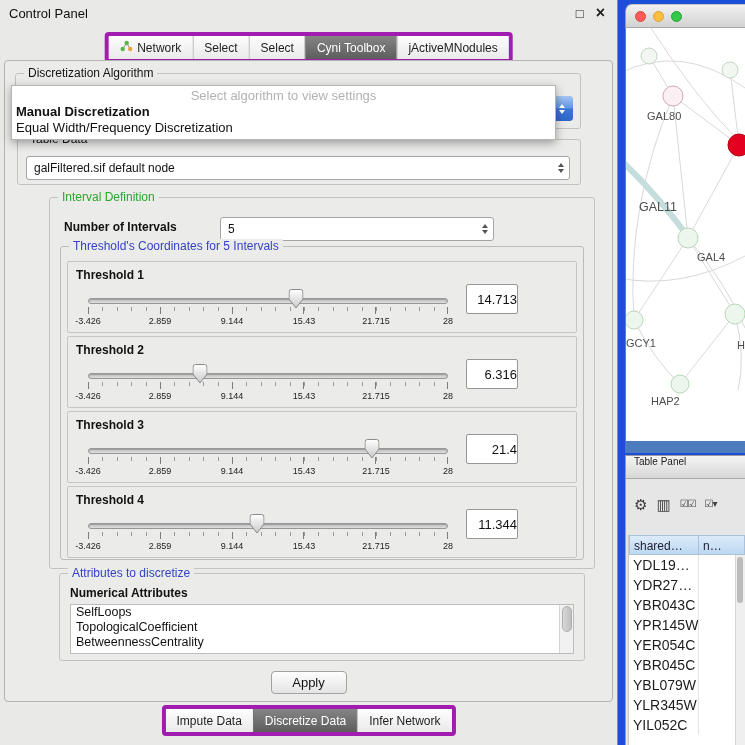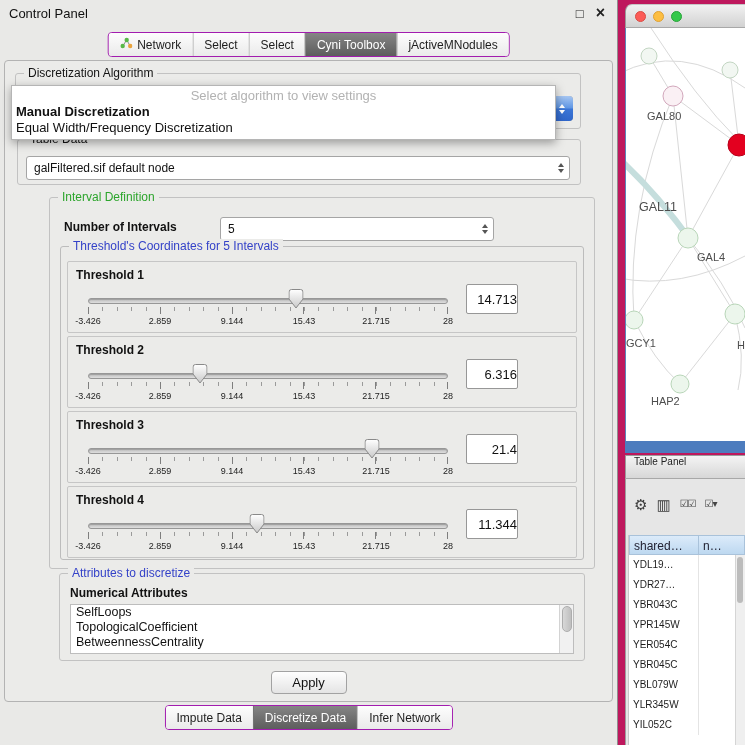--- a/index.html
+++ b/index.html
@@ -1,27 +1,27 @@
 <!DOCTYPE html>
 <html><head>
 <meta charset="utf-8">
 <style>
   html,body{margin:0;padding:0;}
   body{font-family:"Liberation Sans",sans-serif;}
-  .stage{position:relative;width:745px;height:745px;background:#be185d;overflow:hidden;}
+  .stage{position:relative;width:745px;height:745px;background:#1d4ed8;overflow:hidden;}
 
   
   .cp{position:absolute;left:0;top:0;width:618px;height:745px;background:#e9e9e7;border-right:1px solid #8f8f8f;box-sizing:border-box;}
   .cp-titlebar{position:absolute;left:0;top:0;right:0;height:26px;display:flex;align-items:center;}
   .cp-title{font-size:13px;color:#111;margin-left:9px;}
   .cp-winbtns{margin-left:auto;margin-right:12px;display:flex;gap:12px;align-items:center;}
   .winbtn{font-size:13px;color:#222;line-height:1;cursor:default;}
   .winbtn.close{font-weight:bold;font-size:16px;}
 
-  .tabbar{display:flex;height:23px;border:1px solid #a21caf;border-radius:4px;overflow:hidden;background:#f2f2f2;}
+  .tabbar{display:flex;height:23px;border:4px solid #a21caf;border-radius:4px;overflow:hidden;background:#f2f2f2;}
   .cp-tabs{position:absolute;top:32px;left:50%;transform:translateX(-50%);}
   .seg{display:flex;align-items:center;gap:5px;padding:0 11px;font-size:12px;color:#1d1d1d;background:linear-gradient(#fdfdfd,#eaeaea);border-left:1px solid #c0c0c0;height:100%;box-sizing:border-box;white-space:nowrap;cursor:default;}
   .seg:first-child{border-left:none;}
   .seg.active{background:linear-gradient(#858585,#5d5d5d);color:#fff;border-left-color:#6d6d6d;}
 
   .cp-content{position:absolute;left:4px;top:60px;width:609px;height:642px;border:1px solid #b3b3b3;border-radius:4px;background:#ebebe9;box-sizing:border-box;}
   .group{position:absolute;border:1px solid #c2c2c2;border-radius:3px;box-sizing:border-box;}
   .gtitle{position:absolute;top:-8px;left:8px;background:#ebebe9;padding:0 4px;font-size:12px;line-height:15px;color:#141414;white-space:nowrap;}
   .gtitle.green{color:#2ca52c;}
   .gtitle.blue{color:#3442c8;}
@@ -88,21 +88,21 @@
   .tp-header{position:absolute;left:625px;top:455px;width:120px;height:24px;background:linear-gradient(#f4f4f4,#d7d7d7);border-top:1px solid #9b9b9b;border-bottom:1px solid #a8a8a8;border-left:1px solid #9b9b9b;font-size:10px;color:#222;display:flex;padding-left:8px;box-sizing:border-box;}
   .tp-body{position:absolute;left:625px;top:479px;width:120px;bottom:0;background:#e6e6e6;border-left:1px solid #9e9e9e;box-sizing:border-box;}
   .tp-toolbar{display:flex;align-items:center;gap:9px;padding:14px 0 0 8px;height:22px;}
   .ticon{font-size:15px;color:#3c3c3c;line-height:1;cursor:default;}
   .ticon.small{font-size:10px;letter-spacing:-1px;color:#444;}
   .ttable{position:absolute;left:2px;right:0;top:56px;bottom:0;background:#fff;border-left:1px solid #c9c9c9;}
   .thead{display:flex;height:20px;}
   .th{font-size:12px;line-height:20px;padding-left:4px;background:linear-gradient(#dcebfa,#bdd8f0);border:1px solid #a9c2da;border-left:none;color:#223;box-sizing:border-box;overflow:hidden;white-space:nowrap;}
   .th.c1{width:70px;border-left:1px solid #a9c2da;}
   .th.c2{flex:1;}
-  .trow{display:flex;height:20px;font-size:10px;line-height:20px;color:#1c1c1c;background:#fff;gap:32px;}
+  .trow{display:flex;height:20px;font-size:14px;line-height:20px;color:#1c1c1c;background:#fff;gap:32px;}
   .tc1{width:70px;padding-left:4px;border-right:1px solid #e4e4e4;overflow:hidden;white-space:nowrap;box-sizing:border-box;}
   .tc2{flex:1;padding-left:4px;overflow:hidden;white-space:nowrap;}
   .tscroll{position:absolute;right:0;top:20px;bottom:0;width:9px;background:#efefef;border-left:1px solid #d5d5d5;}
   .tthumb{position:absolute;top:2px;left:1px;width:6px;height:46px;background:#bcbcbc;border-radius:3px;}
 </style>
 </head>
 <body>
 
 <div class="stage">
 

